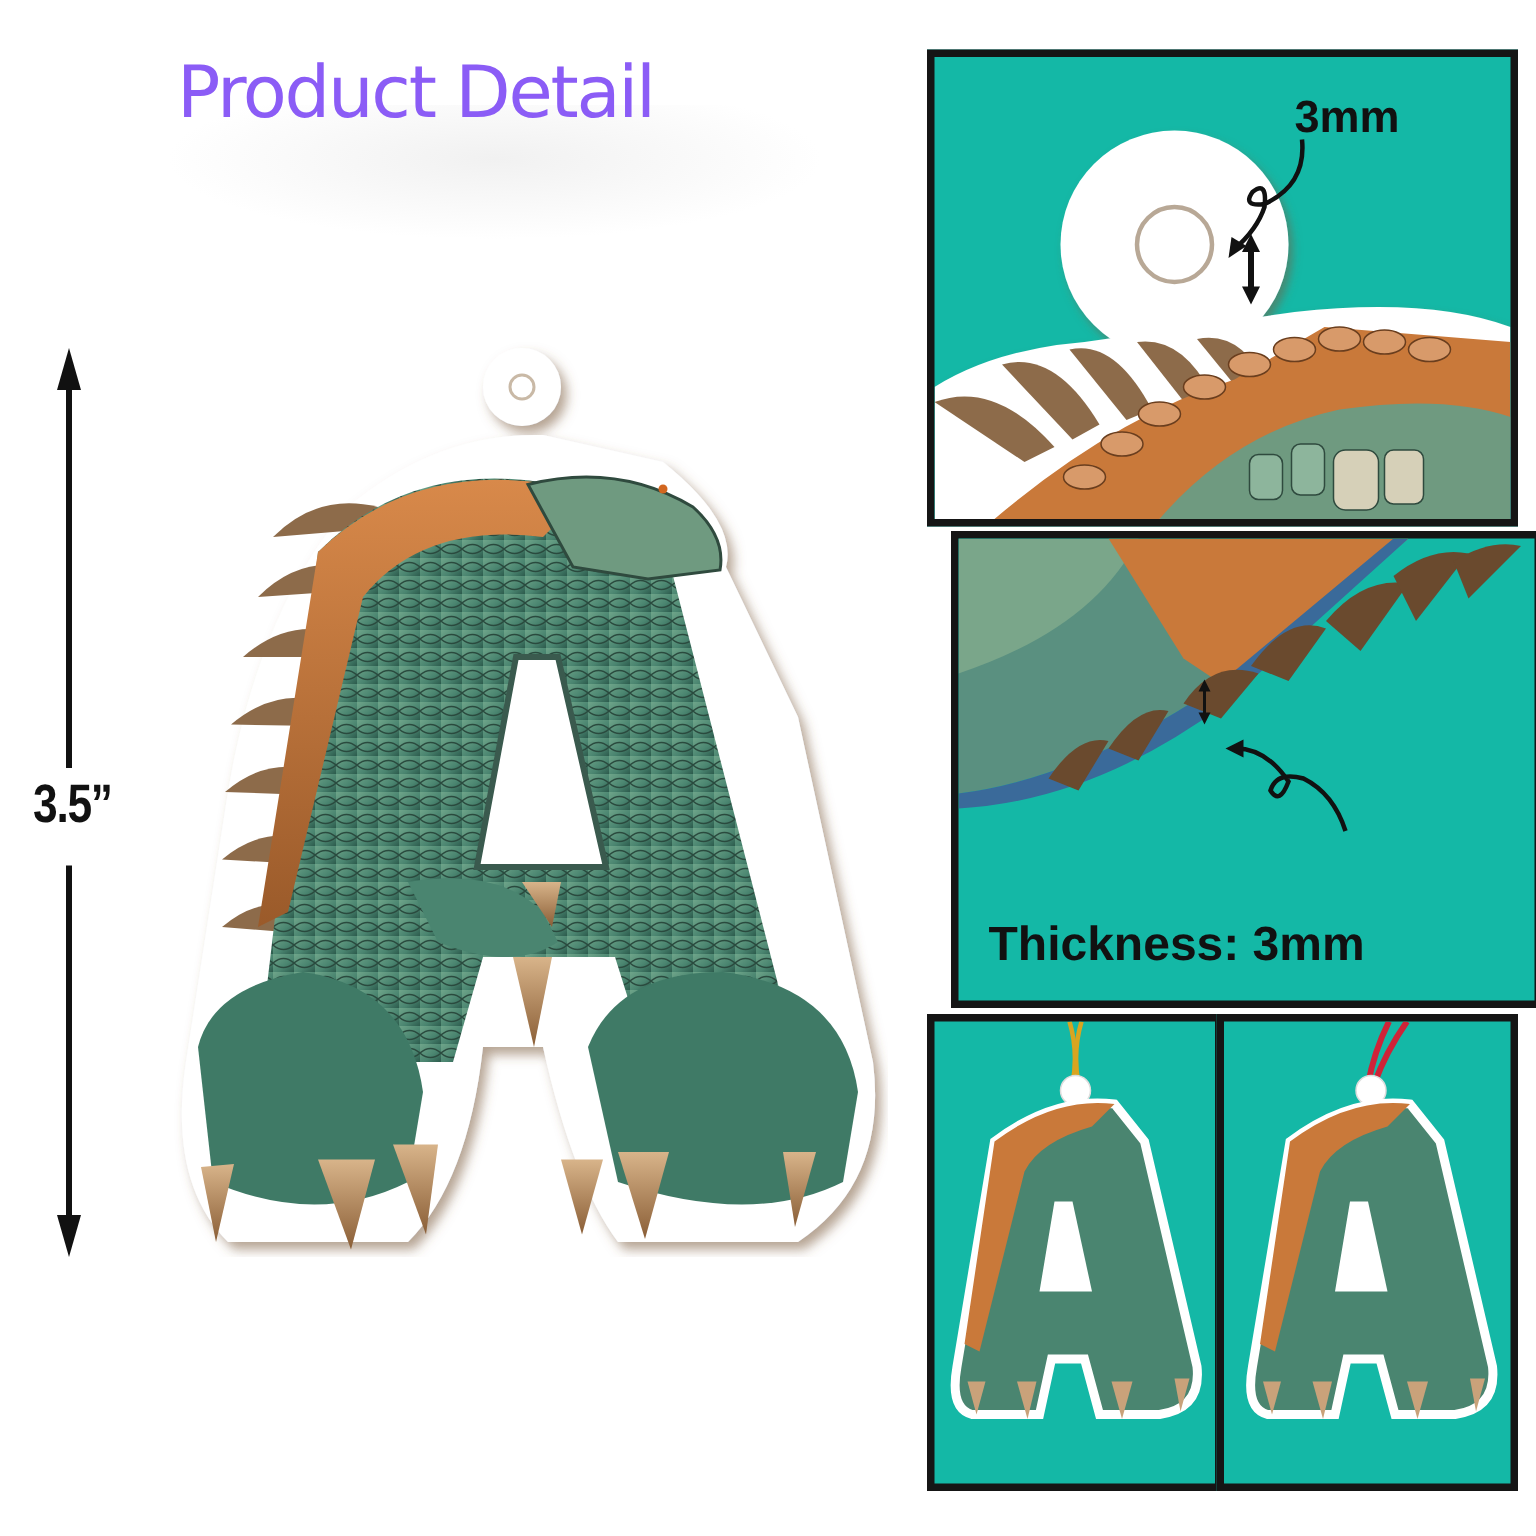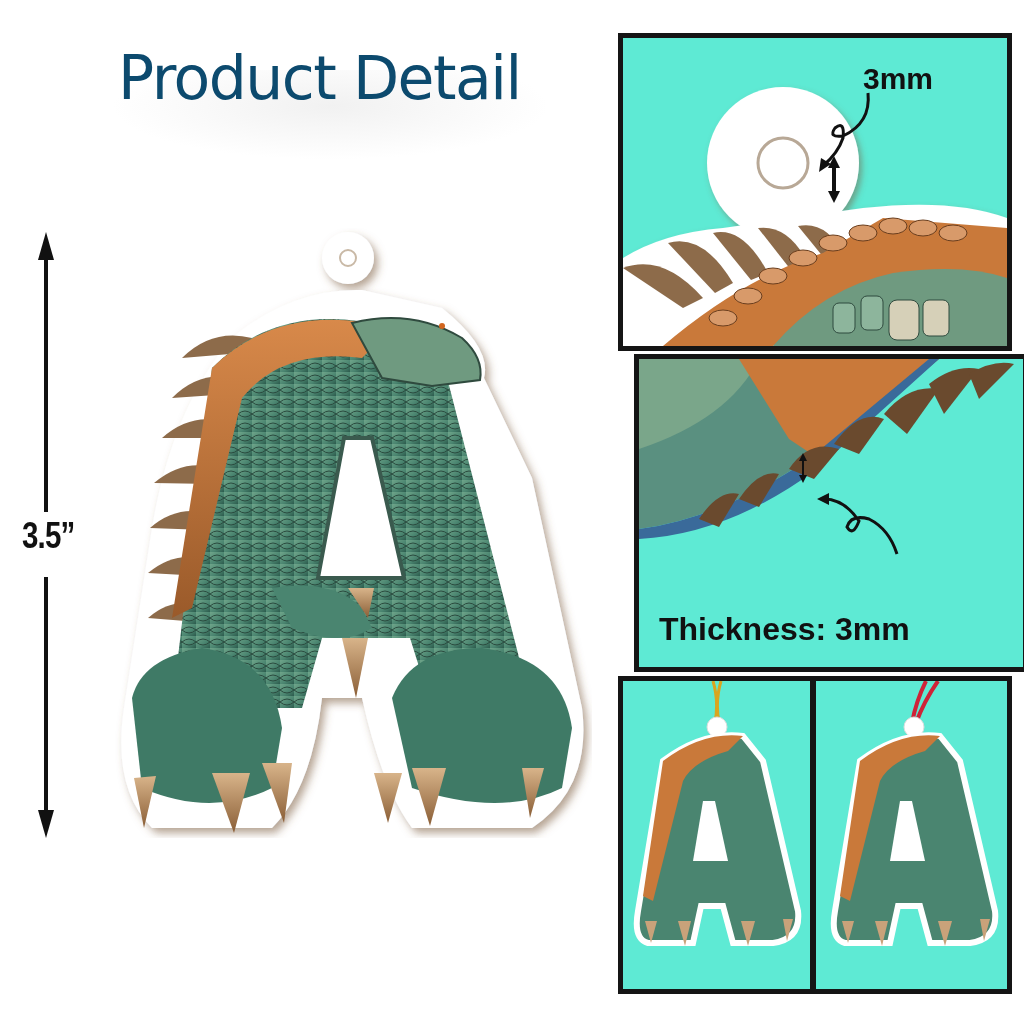--- a/index.html
+++ b/index.html
@@ -1,22 +1,22 @@
 <!DOCTYPE html>
 <html><head>
 <meta charset="utf-8">
 <style>
   html,body{margin:0;padding:0;background:#fff;}
   body{width:1024px;height:1024px;position:relative;overflow:hidden;font-family:"DejaVu Sans",sans-serif;}
-  .title{position:absolute;left:118px;top:22px;width:410px;height:80px;font-family:"DejaVu Sans",sans-serif;font-size:60px;font-weight:normal;color:#0c4a6e;letter-spacing:-1.5px;line-height:80px;white-space:nowrap;margin-top:16px;}
+  .title{position:absolute;left:118px;top:22px;width:410px;height:80px;font-family:"DejaVu Sans",sans-serif;font-size:48px;font-weight:normal;color:#8b5cf6;letter-spacing:-1.5px;line-height:80px;white-space:nowrap;}
   .title-shadow{position:absolute;left:110px;top:70px;width:440px;height:90px;background:radial-gradient(ellipse at 50% 40%,rgba(235,235,235,0.7),rgba(255,255,255,0) 70%);}
   .measure{position:absolute;left:18px;top:232px;width:56px;height:606px;}
   .measure-label{position:absolute;left:4px;top:295px;width:80px;font-family:"Liberation Sans",sans-serif;font-weight:bold;font-size:36px;color:#111;letter-spacing:-1px;transform:scaleX(0.82);transform-origin:left;}
   .main-ornament{position:absolute;left:112px;top:228px;width:480px;height:610px;}
-  .panel{position:absolute;border:5px solid #151515;box-sizing:border-box;background:#5eead4;overflow:hidden;}
+  .panel{position:absolute;border:5px solid #151515;box-sizing:border-box;background:#14b8a6;overflow:hidden;}
   .p1{left:618px;top:33px;width:394px;height:318px;}
   .p2{left:618px;top:354px;width:394px;height:318px;margin-left:16px;}
   .p3{left:618px;top:676px;width:197px;height:318px;}
   .p4{left:811px;top:676px;width:201px;height:318px;}
   .lbl-3mm{position:absolute;left:240px;top:24px;font-family:"Liberation Sans",sans-serif;font-weight:bold;font-size:30px;color:#111;}
   .lbl-thick{position:absolute;left:20px;top:252px;font-family:"Liberation Sans",sans-serif;font-weight:bold;font-size:32px;color:#111;white-space:nowrap;}
   svg{display:block;}
 </style>
 </head>
 <body>

